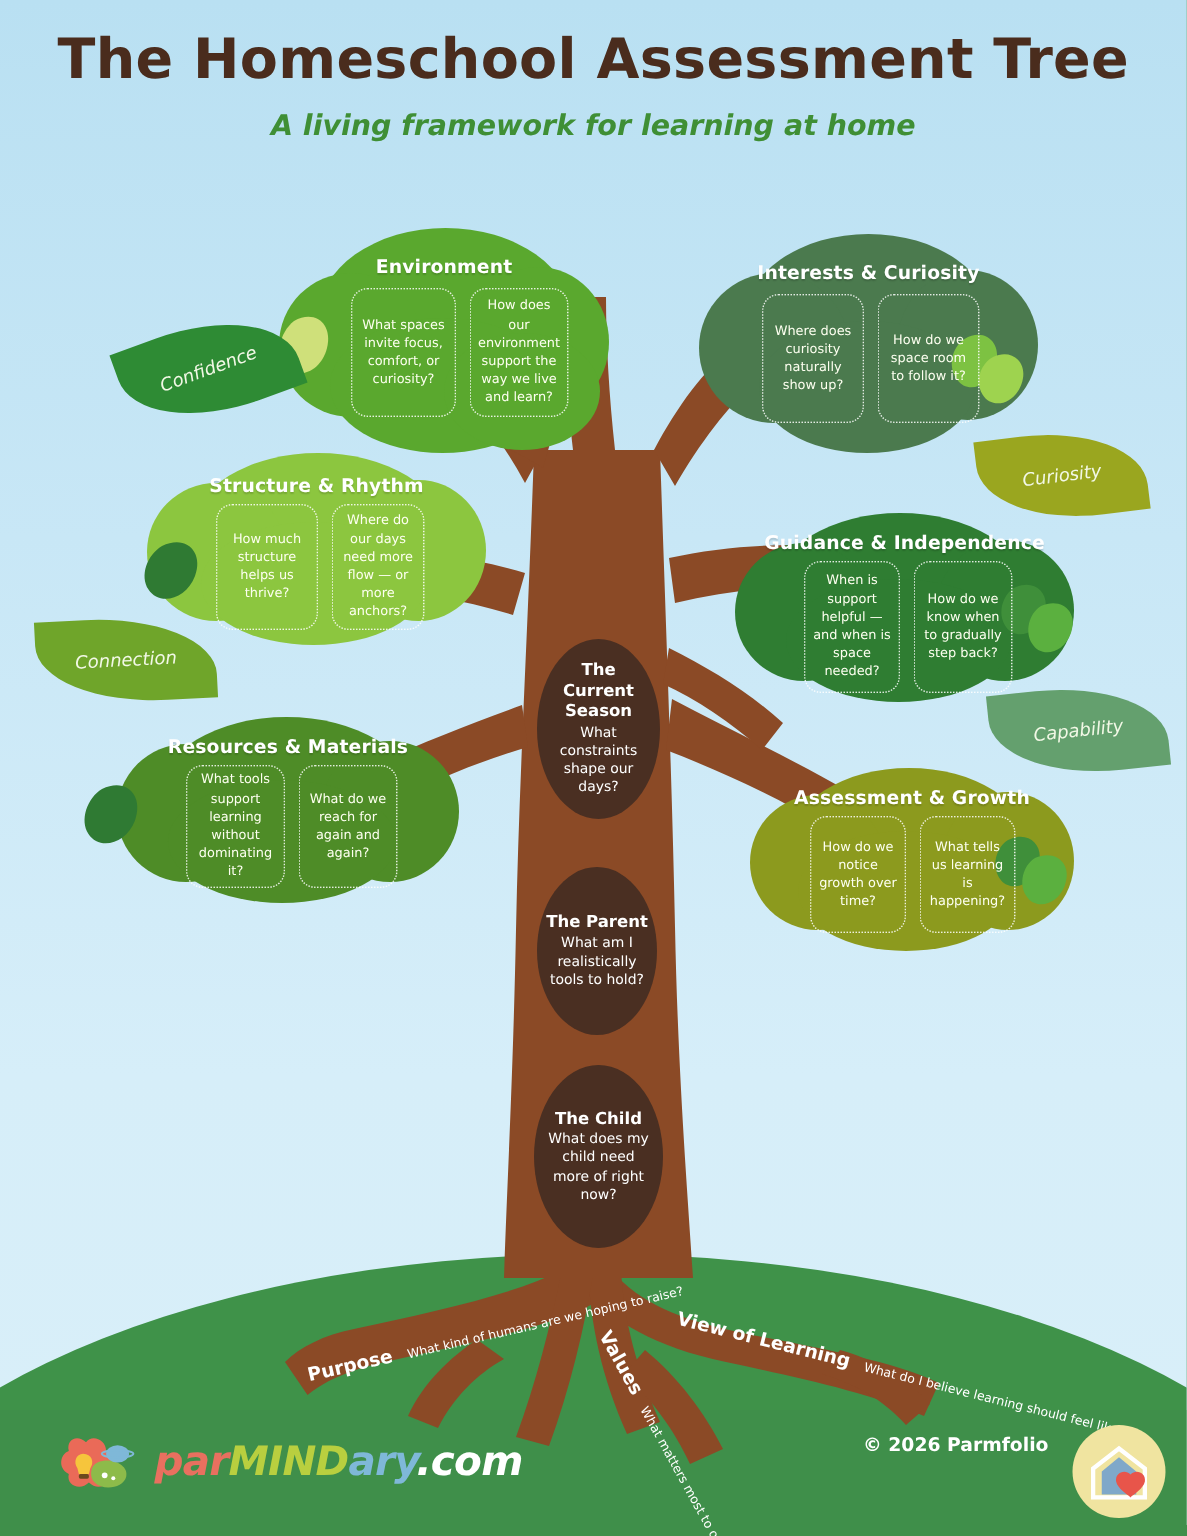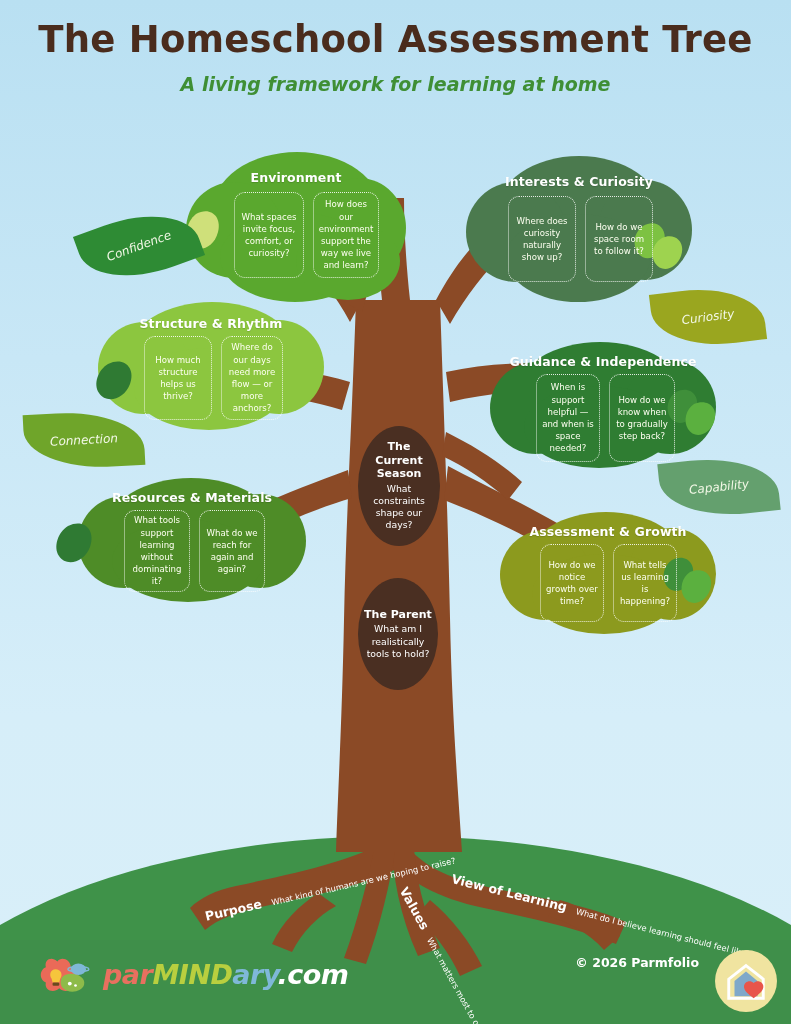--- a/index.html
+++ b/index.html
@@ -233,20 +233,24 @@
   <div class="oval" style="left:358px;top:426px;width:82px;height:120px;">
     <div class="ov-t">The Current Season</div>
     <div class="ov-q">What constraints shape our days?</div>
   </div>
 
   <div class="oval" style="left:358px;top:578px;width:80px;height:112px;">
     <div class="ov-t">The Parent</div>
     <div class="ov-q">What am I realistically tools to hold?</div>
   </div>
 
+  <div class="oval" style="left:356px;top:710px;width:86px;height:122px;">
+    <div class="ov-t">The Child</div>
+    <div class="ov-q">What does my child need more of right now?</div>
+  </div>
 
   <div class="rootlab inline" style="left:205px;top:906px;transform:rotate(-13deg);">
     <span class="rl-t">Purpose</span>
     <span class="rl-q">What kind of humans are we hoping to raise?</span>
   </div>
 
   <div class="rootlab inline" style="left:404px;top:878px;transform:rotate(61deg);">
     <span class="rl-t">Values</span>
     <span class="rl-q">What matters most to our family right now?</span>
   </div>

